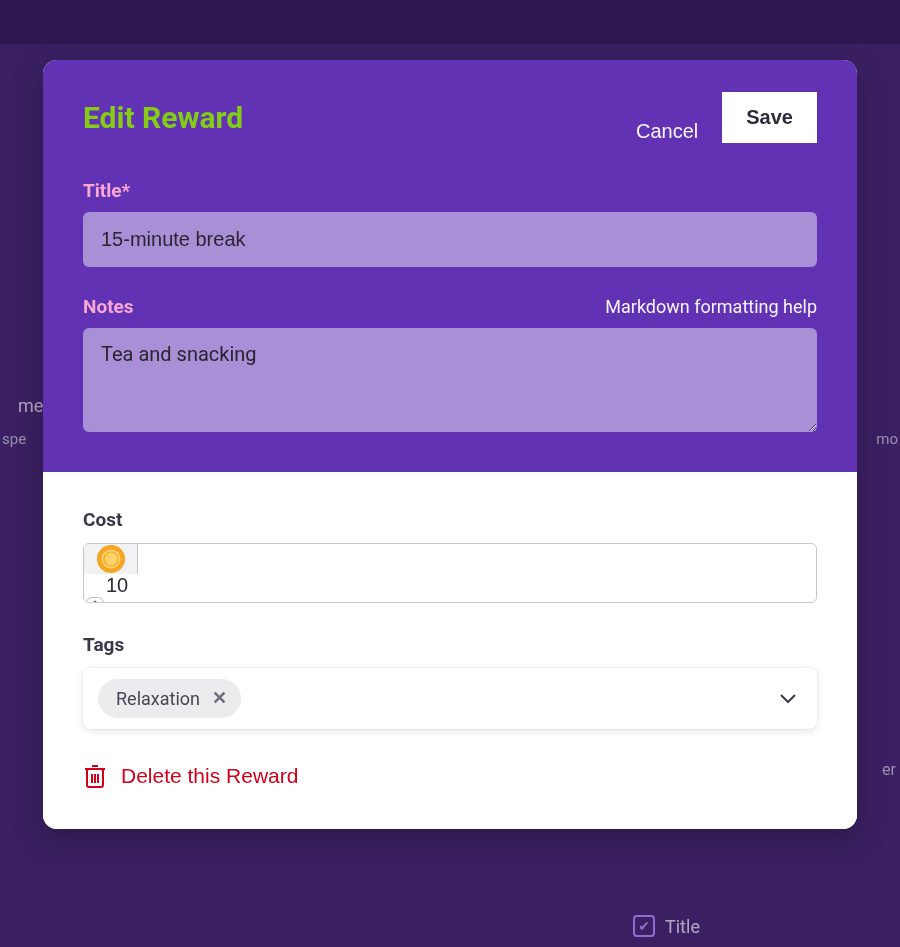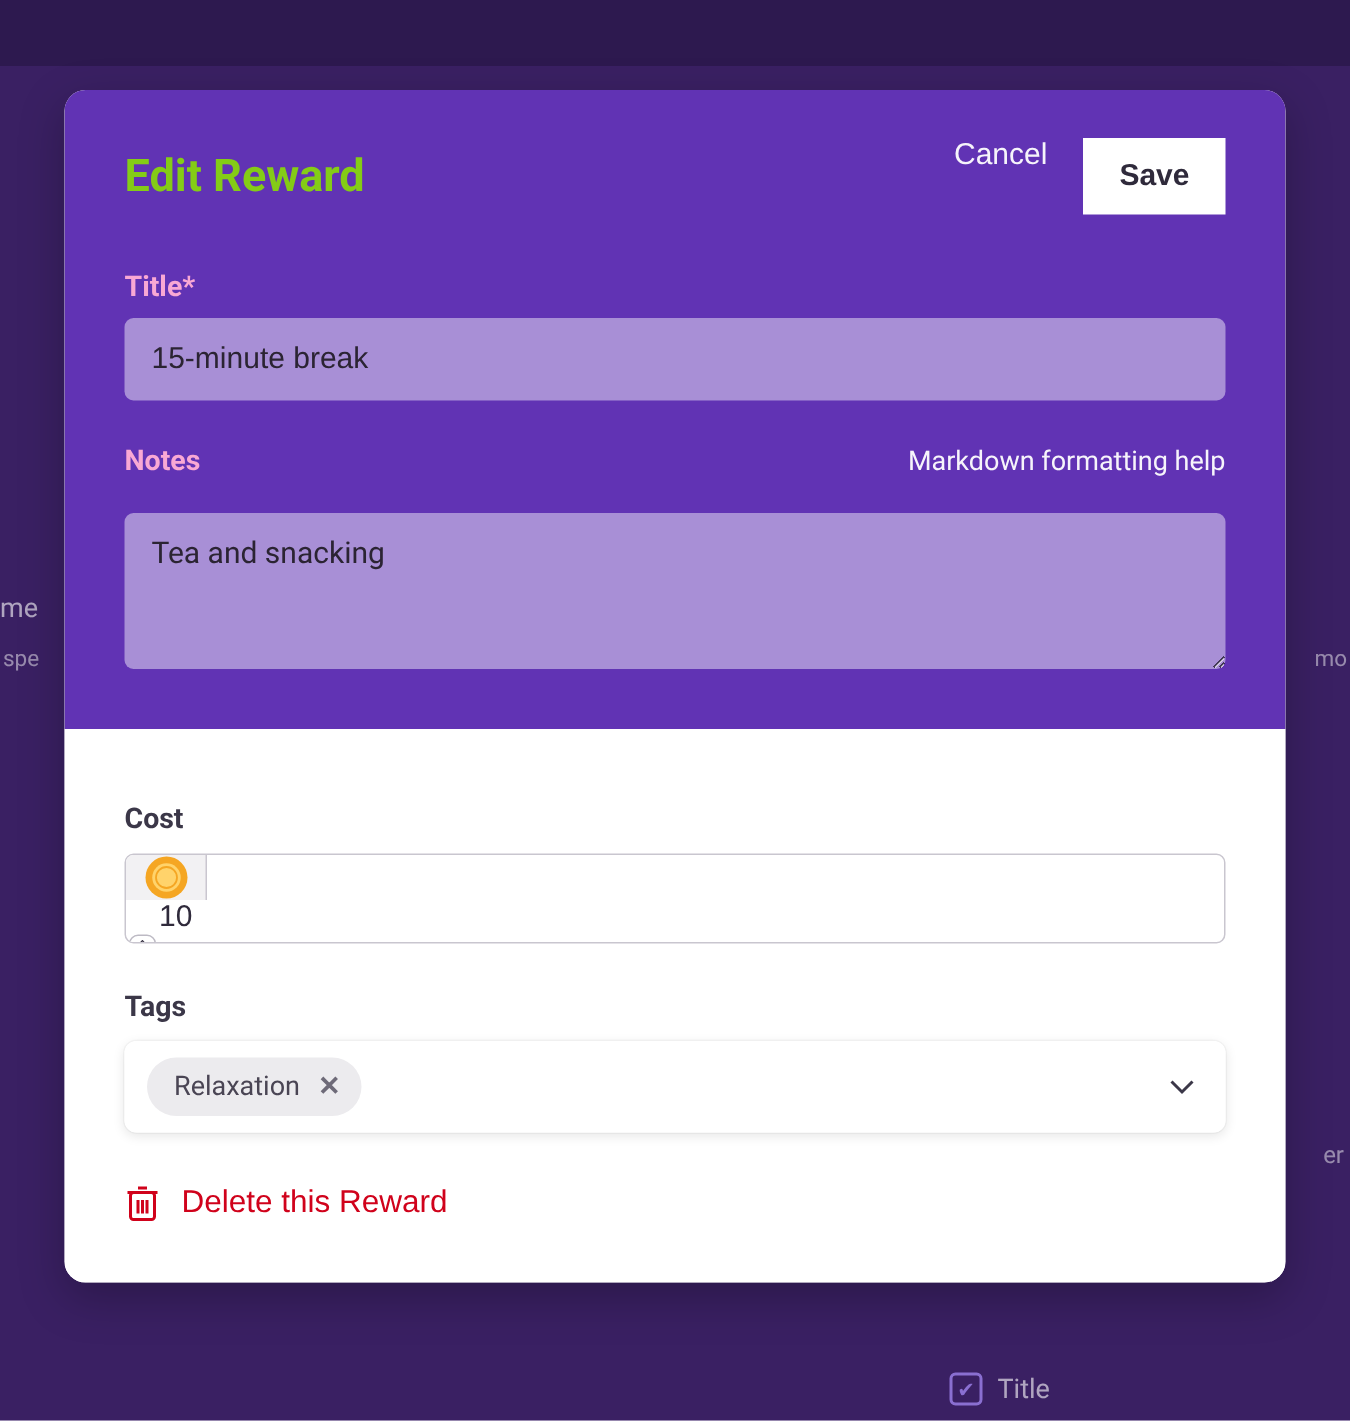--- a/index.html
+++ b/index.html
@@ -44,21 +44,21 @@
     justify-content: space-between;
     margin-bottom: 36px;
   }
   .modal-title {
     color: #84cc16;
     font-size: 30px;
     font-weight: 700;
   }
   .header-actions {
     display: flex;
-    align-items: flex-start;
+    align-items: flex-end;
     gap: 24px;
   }
   .cancel-btn {
     background: none;
     border: none;
     color: #fff;
     font-size: 20px;
     font-weight: 400;
     cursor: pointer;
     opacity: 0.95;
@@ -123,21 +123,20 @@
   .modal-lower {
     background: #fff;
     padding: 36px 40px 40px 40px;
   }
   .lower-label {
     color: #3b3748;
     font-size: 19px;
     font-weight: 700;
     margin-bottom: 12px;
     display: block;
-    margin-top: 12px;
   }
   .cost-row {
     display: flex;
     width: 100%;
     border: 1px solid #c9c6cf;
     border-radius: 6px;
     overflow: hidden;
     height: 60px;
     flex-direction: column;
   }
@@ -245,21 +244,21 @@
     color: rgba(255,255,255,0.6);
     font-size: 18px;
   }
 </style>
 </head>
 <body>
 
 <div class="bg-strip"></div>
 <div class="backdrop"></div>
 
-<div class="bg-hint" style="left:0; top:395px;">me</div>
+<div class="bg-hint" style="left:18px; top:395px;">me</div>
 <div class="bg-hint" style="left:2px; top:430px; font-size:15px; opacity:0.8;">spe</div>
 <div class="bg-hint" style="right:2px; top:430px; font-size:15px; opacity:0.8;">mo</div>
 <div class="bg-hint" style="right:4px; top:760px; font-size:16px; opacity:0.8;">er</div>
 <div class="bg-hint" style="left:633px; top:915px; font-size:18px; display:flex; align-items:center; gap:10px;">
   <span style="width:22px;height:22px;border:2px solid #8a6fd1;border-radius:4px;display:inline-flex;align-items:center;justify-content:center;color:#8a6fd1;font-size:14px;">✔</span>
   <span>Title</span>
 </div>
 
 <div class="modal">
 
@@ -272,21 +271,21 @@
       </div>
     </div>
 
     <div class="field-block">
       <label class="field-label">Title*</label>
       <input type="text" class="text-input" value="15-minute break" style="">
     </div>
 
     <div class="field-block">
       <div class="label-row">
-        <label class="field-label" style="margin-bottom:14px;">Notes</label>
+        <label class="field-label" style="margin-bottom:0;">Notes</label>
         <a class="help-link">Markdown formatting help</a>
       </div>
       <textarea class="notes-area" style="">Tea and snacking</textarea>
     </div>
   </div>
 
   <div class="modal-lower">
 
     <div class="lower-block">
       <label class="lower-label">Cost</label>

